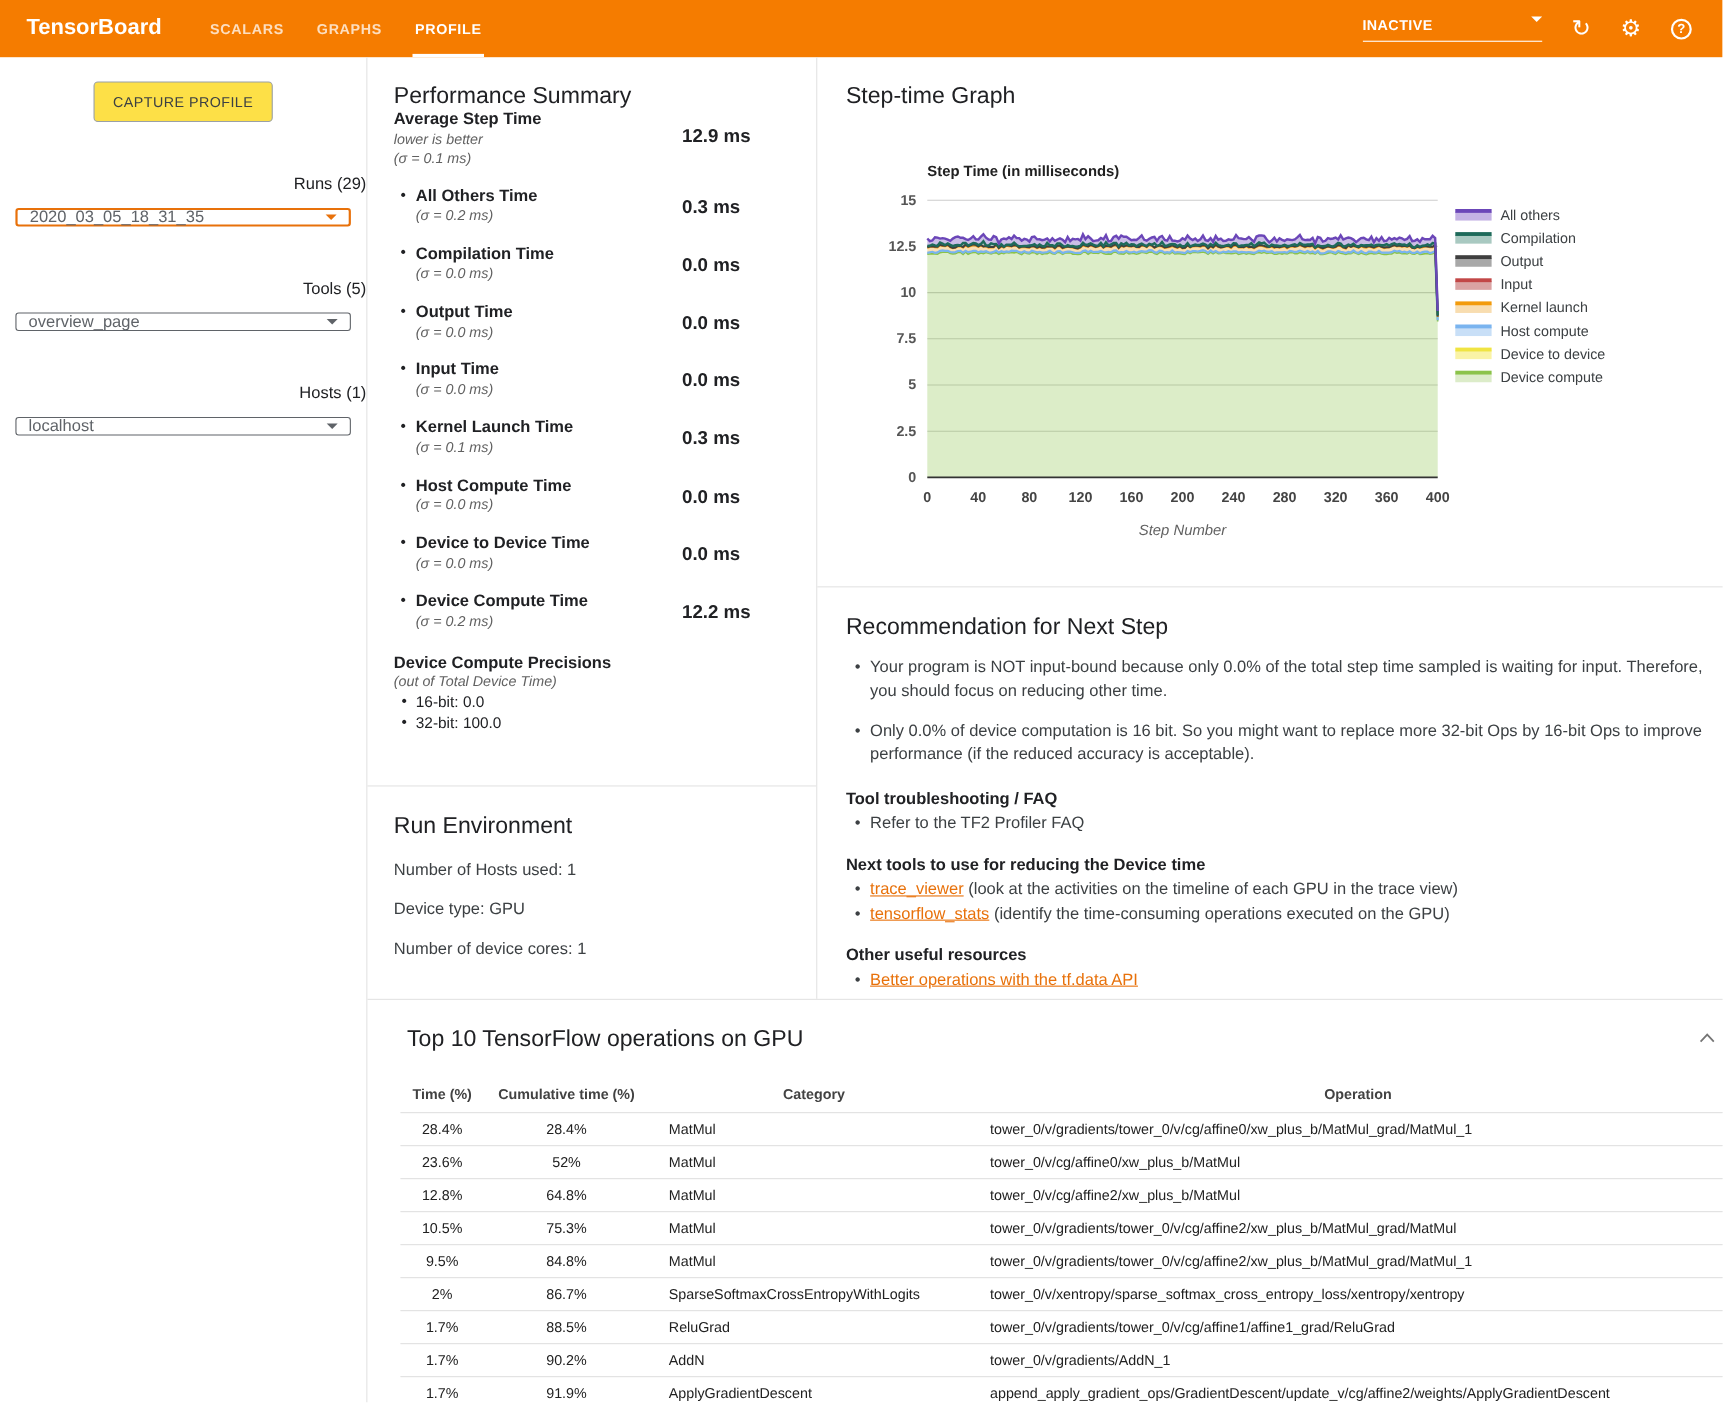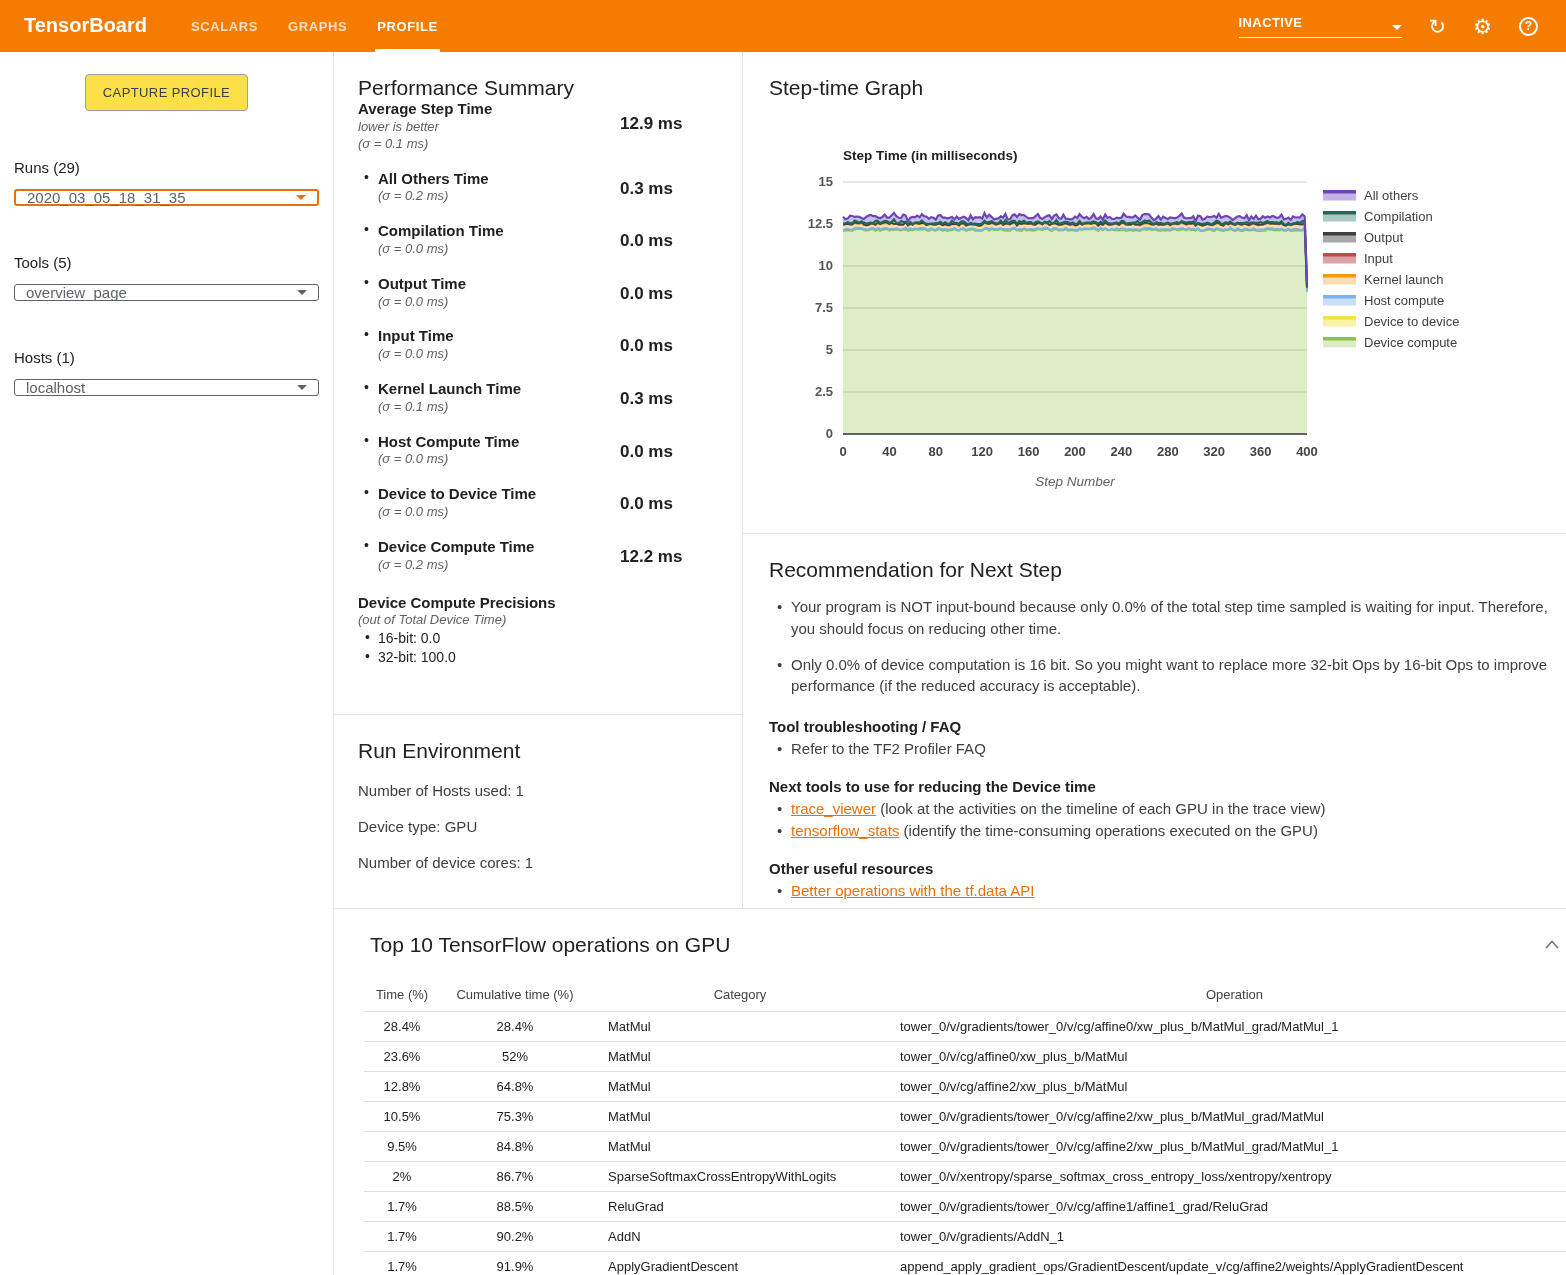--- a/index.html
+++ b/index.html
@@ -8,21 +8,21 @@
 
   
   .topbar { height:52px; background:#f57c00; display:flex; align-items:stretch; color:#fff; }
   .brand { font-size:20px; font-weight:bold; padding:14px 0 0 24px; width:176px; }
   .tabs { display:flex; }
   .tab { position:relative; display:flex; align-items:center; padding:0 15px;
     font-size:13px; font-weight:bold; letter-spacing:.6px; color:rgba(255,255,255,.75); cursor:pointer; }
   .tab.active { color:#fff; }
   .tab.active::after { content:""; position:absolute; left:13px; right:13px; bottom:0; height:3px; background:#fff; }
   .topbar-right { margin-left:auto; display:flex; align-items:center; gap:27px; padding-right:28px; }
-  .status-select { width:163px; display:flex; align-items:flex-end; justify-content:space-between;
+  .status-select { width:163px; display:flex; align-items:flex-start; justify-content:space-between;
     border-bottom:1px solid #fff; padding-bottom:7px; font-size:13px; font-weight:bold; letter-spacing:.4px; cursor:pointer; }
   .caret-down-white { width:0; height:0; border-left:5px solid transparent; border-right:5px solid transparent; border-top:5px solid #fff; }
   .icon-btn { font-size:21px; line-height:1; cursor:pointer; }
   .help-circle { width:19px; height:19px; border:2px solid #fff; border-radius:50%; font-size:12px; font-weight:bold;
     display:flex; align-items:center; justify-content:center; cursor:pointer; }
 
   
   .content { display:flex; height:1223px; }
   .sidebar { width:334px; border-right:1px solid #e3e3e3; flex-shrink:0; }
   .main { flex:1; display:flex; flex-direction:column; }
@@ -32,21 +32,21 @@
   .right-col { flex:1; }
   .step-graph { min-height:482px; border-bottom:1px solid #e3e3e3; padding:0 30px 0 26px; }
   .recommendation { padding:0 30px 24px 26px; }
   .top-ops { border-top:1px solid #e3e3e3; position:relative; padding:0 14px 0 30px; flex:1; }
 
   .section-title { font-size:21px; font-weight:400; color:#202124; padding-top:24px; }
 
   
   .capture-btn { display:block; margin:22px auto 0; background:#fde047; border:1px solid #9aa0a6; border-radius:4px;
     padding:10px 17px; font-size:13px; letter-spacing:.4px; color:#3c4043; font-family:inherit; cursor:pointer; }
-  .field-label { font-size:15px; color:#202124; margin:48px 0 0 14px; }
+  .field-label { font-size:15px; color:#202124; margin:48px 0 0 31px;text-align:right; }
   .select-box { margin:13px 14px 0 14px; height:17px; border:1px solid #5f6368; border-radius:3px;
     display:flex; align-items:center; justify-content:space-between; padding:0 11px; font-size:15px; color:#5f6368; cursor:pointer; background:#fff; }
   .select-box.active { border:2px solid #e8710a; }
   .caret-gray { width:0; height:0; border-left:5px solid transparent; border-right:5px solid transparent; border-top:5px solid #5f6368; }
   .caret-orange { width:0; height:0; border-left:5px solid transparent; border-right:5px solid transparent; border-top:5px solid #e8710a; }
 
   
   .psum-row { display:flex; }
   .psum-avg { }
   .psum-left { width:262px; }
@@ -78,21 +78,21 @@
   .rec-subhead { font-size:15px; font-weight:bold; color:#202124; margin-top:21px; }
   .rec-link-item { font-size:15px; color:#3c4043; margin:5px 0 0 22px; position:relative; }
   .rec-link-item::before { content:"•"; position:absolute; left:-14px; top:0; }
   a.rec-link { color:#e8710a; text-decoration:underline; cursor:pointer; }
   .rec-faq-item { font-size:15px; color:#3c4043; margin:5px 0 0 22px; position:relative; }
   .rec-faq-item::before { content:"•"; position:absolute; left:-14px; top:0; }
 
   
   .collapse-btn { position:absolute; top:26px; right:34px; cursor:pointer; }
   .ops-table { width:100%; border-collapse:collapse; margin-top:24px; }
-  .ops-table th { font-size:13px; font-weight:normal; color:#424242; text-align:center; padding:6px 4px 9px; border-bottom:1px solid #e0e0e0; }
+  .ops-table th { font-size:13px; font-weight:bold; color:#424242; text-align:center; padding:6px 4px 9px; border-bottom:1px solid #e0e0e0; }
   .ops-table td { font-size:13px; color:#212121; padding:7px 4px; border-bottom:1px solid #e0e0e0; height:29px; }
   .ops-table td.num { text-align:center; }
   .ops-table td.cat { text-align:left; padding-left:18px; }
   .ops-table td.op  { text-align:left; padding-left:10px; }
   .col-time { width:76px; } .col-cum { width:150px; } .col-cat { width:300px; }
 </style>
 </head>
 <body>
 
 <header class="topbar">

